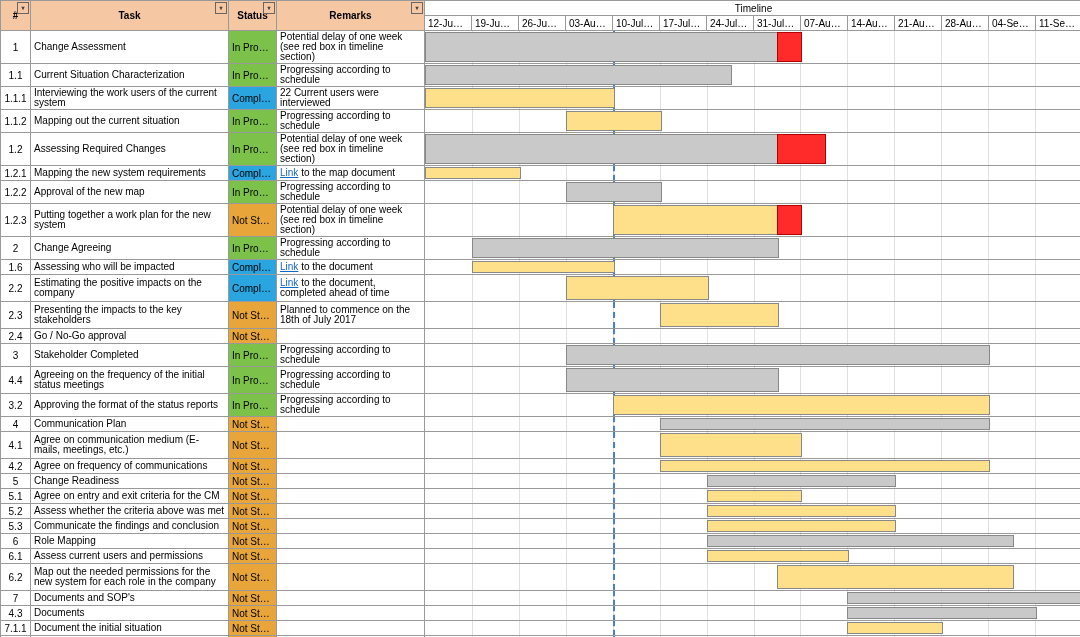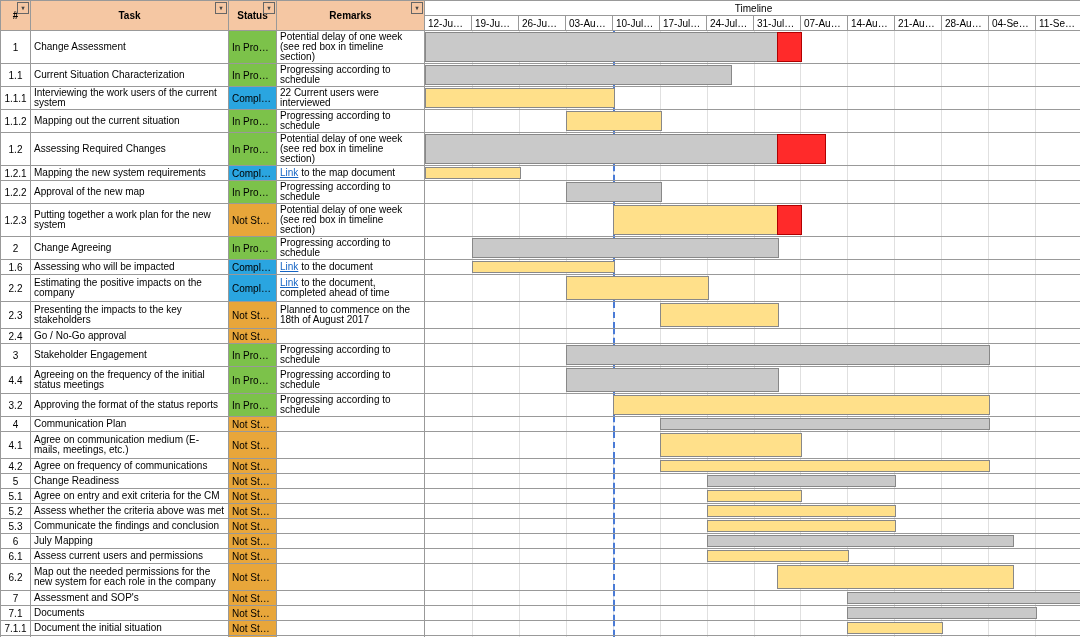--- a/index.html
+++ b/index.html
@@ -355,21 +355,21 @@
             <div class="tl-grid" style="left: 92.8571%;"></div>
             <div class="tl-today" style="left: 28.5714%;"></div>
             <div class="bar yel" style="left: 21.4286%; width: 21.4286%;"></div>
           </div>
         </td>
       </tr>
       <tr class="tall">
         <td class="num">2.3</td>
         <td class="wrap">Presenting the impacts to the key stakeholders</td>
         <td class="status s-ns">Not Started</td>
-        <td class="wrap">Planned to commence on the 18th of August 2017</td>
+        <td class="wrap">Planned to commence on the 18th of July 2017</td>
         <td colspan="14" class="tl-row">
           <div class="tl-wrap">
             <div class="tl-grid" style="left: 7.14286%;"></div>
             <div class="tl-grid" style="left: 14.2857%;"></div>
             <div class="tl-grid" style="left: 21.4286%;"></div>
             <div class="tl-grid" style="left: 28.5714%;"></div>
             <div class="tl-grid" style="left: 35.7143%;"></div>
             <div class="tl-grid" style="left: 42.8571%;"></div>
             <div class="tl-grid" style="left: 50%;"></div>
             <div class="tl-grid" style="left: 57.1429%;"></div>
@@ -402,21 +402,21 @@
             <div class="tl-grid" style="left: 71.4286%;"></div>
             <div class="tl-grid" style="left: 78.5714%;"></div>
             <div class="tl-grid" style="left: 85.7143%;"></div>
             <div class="tl-grid" style="left: 92.8571%;"></div>
             <div class="tl-today" style="left: 28.5714%;"></div>
           </div>
         </td>
       </tr>
       <tr>
         <td class="num">3</td>
-        <td class="wrap">Stakeholder Engagement</td>
+        <td class="wrap">Stakeholder Completed</td>
         <td class="status s-ip">In Process</td>
         <td class="wrap">Progressing according to schedule</td>
         <td colspan="14" class="tl-row">
           <div class="tl-wrap">
             <div class="tl-grid" style="left: 7.14286%;"></div>
             <div class="tl-grid" style="left: 14.2857%;"></div>
             <div class="tl-grid" style="left: 21.4286%;"></div>
             <div class="tl-grid" style="left: 28.5714%;"></div>
             <div class="tl-grid" style="left: 35.7143%;"></div>
             <div class="tl-grid" style="left: 42.8571%;"></div>
@@ -652,21 +652,21 @@
             <div class="tl-grid" style="left: 78.5714%;"></div>
             <div class="tl-grid" style="left: 85.7143%;"></div>
             <div class="tl-grid" style="left: 92.8571%;"></div>
             <div class="tl-today" style="left: 28.5714%;"></div>
             <div class="bar yel" style="left: 42.8571%; width: 28.5714%;"></div>
           </div>
         </td>
       </tr>
       <tr>
         <td class="num">6</td>
-        <td class="wrap">July Mapping</td>
+        <td class="wrap">Role Mapping</td>
         <td class="status s-ns">Not Started</td>
         <td class="wrap"></td>
         <td colspan="14" class="tl-row">
           <div class="tl-wrap">
             <div class="tl-grid" style="left: 7.14286%;"></div>
             <div class="tl-grid" style="left: 14.2857%;"></div>
             <div class="tl-grid" style="left: 21.4286%;"></div>
             <div class="tl-grid" style="left: 28.5714%;"></div>
             <div class="tl-grid" style="left: 35.7143%;"></div>
             <div class="tl-grid" style="left: 42.8571%;"></div>
@@ -727,21 +727,21 @@
             <div class="tl-grid" style="left: 78.5714%;"></div>
             <div class="tl-grid" style="left: 85.7143%;"></div>
             <div class="tl-grid" style="left: 92.8571%;"></div>
             <div class="tl-today" style="left: 28.5714%;"></div>
             <div class="bar yel" style="left: 53.5714%; width: 35.7143%;"></div>
           </div>
         </td>
       </tr>
       <tr>
         <td class="num">7</td>
-        <td class="wrap">Assessment and SOP's</td>
+        <td class="wrap">Documents and SOP's</td>
         <td class="status s-ns">Not Started</td>
         <td class="wrap"></td>
         <td colspan="14" class="tl-row">
           <div class="tl-wrap">
             <div class="tl-grid" style="left: 7.14286%;"></div>
             <div class="tl-grid" style="left: 14.2857%;"></div>
             <div class="tl-grid" style="left: 21.4286%;"></div>
             <div class="tl-grid" style="left: 28.5714%;"></div>
             <div class="tl-grid" style="left: 35.7143%;"></div>
             <div class="tl-grid" style="left: 42.8571%;"></div>
@@ -751,21 +751,21 @@
             <div class="tl-grid" style="left: 71.4286%;"></div>
             <div class="tl-grid" style="left: 78.5714%;"></div>
             <div class="tl-grid" style="left: 85.7143%;"></div>
             <div class="tl-grid" style="left: 92.8571%;"></div>
             <div class="tl-today" style="left: 28.5714%;"></div>
             <div class="bar gray" style="left: 64.2857%; width: 35.7143%;"></div>
           </div>
         </td>
       </tr>
       <tr>
-        <td class="num">7.1</td>
+        <td class="num">4.3</td>
         <td class="wrap">Documents</td>
         <td class="status s-ns">Not Started</td>
         <td class="wrap"></td>
         <td colspan="14" class="tl-row">
           <div class="tl-wrap">
             <div class="tl-grid" style="left: 7.14286%;"></div>
             <div class="tl-grid" style="left: 14.2857%;"></div>
             <div class="tl-grid" style="left: 21.4286%;"></div>
             <div class="tl-grid" style="left: 28.5714%;"></div>
             <div class="tl-grid" style="left: 35.7143%;"></div>

